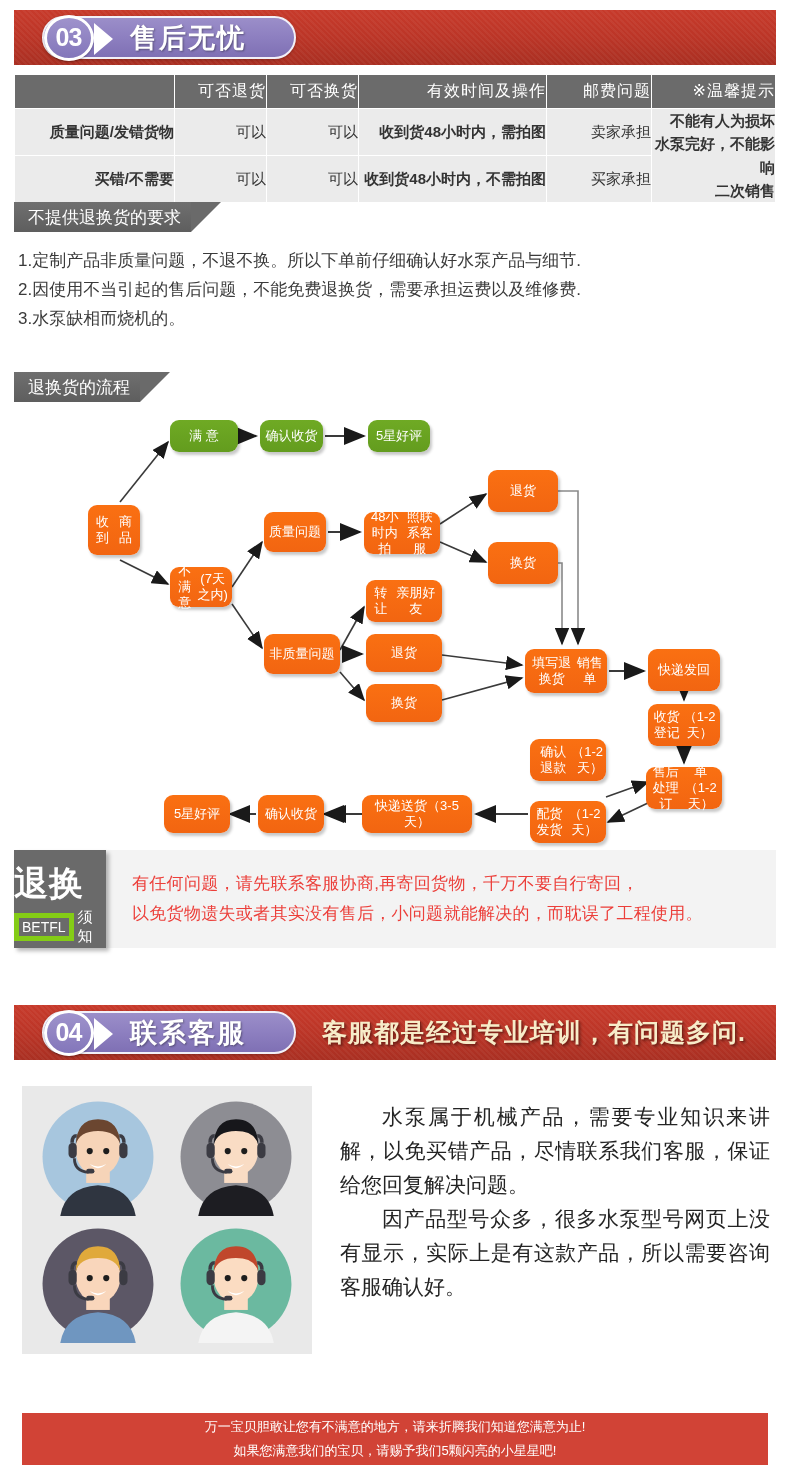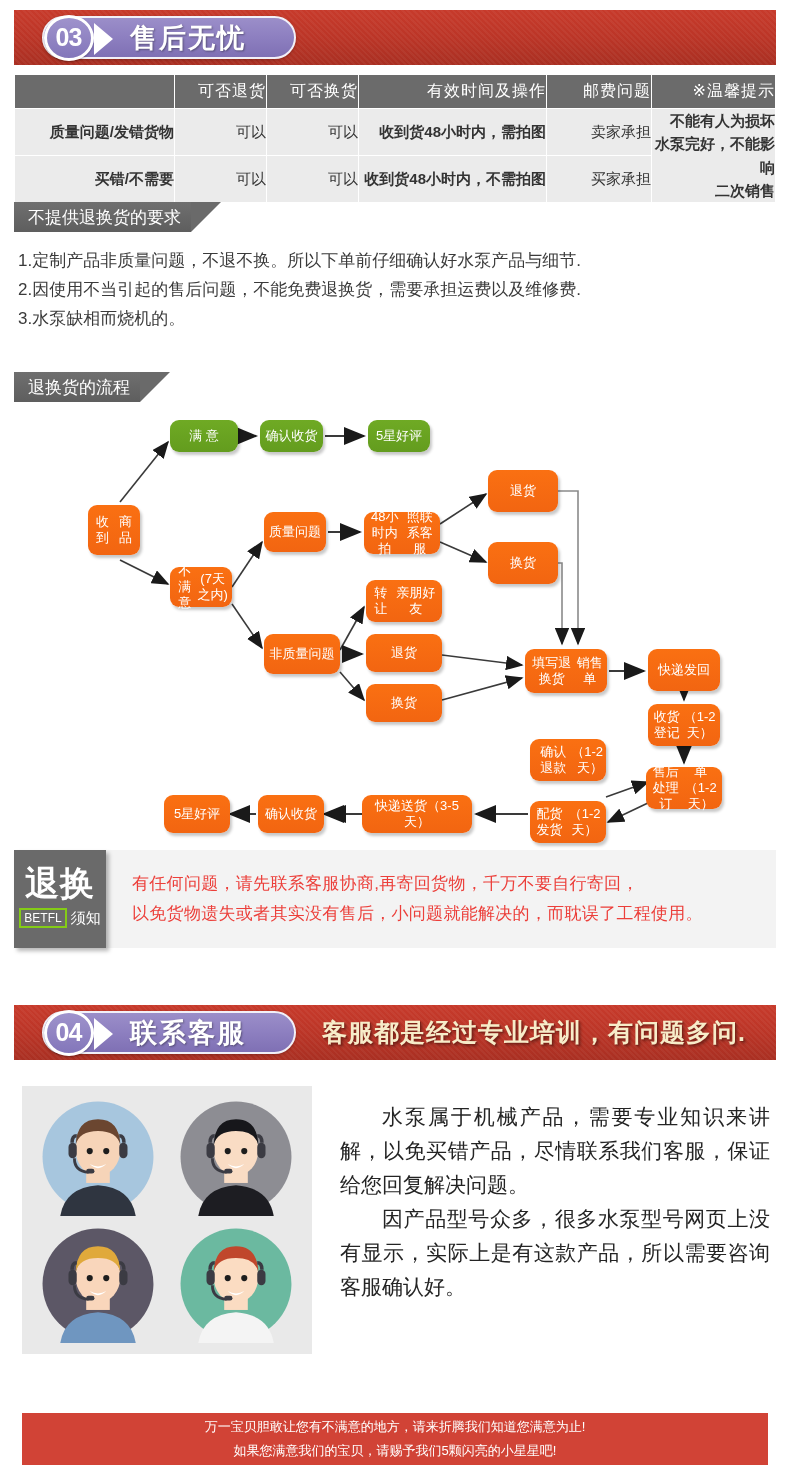--- a/index.html
+++ b/index.html
@@ -190,34 +190,33 @@
     background: #6a6a6a;
     color: #ffffff;
     position: relative;
     box-shadow: 3px 3px 4px rgba(0,0,0,0.28);
     flex: none;
   }
   .badge-big {
     font-size: 34px;
     font-weight: bold;
     letter-spacing: 1px;
-    text-align: center;
     padding-top: 16px;
     line-height: 1;
   }
   .badge-row {
     display: flex;
     align-items: center;
     justify-content: center;
     gap: 4px;
     margin-top: 8px;
   }
   .badge-brand {
-    border: 2px solid #84cc16;
-    font-size: 12px;
+    border: 5px solid #84cc16;
+    font-size: 14px;
     padding: 1px 3px;
     letter-spacing: 0px;
   }
   .badge-sub { font-size: 15px; }
   .notice-body {
     flex: 1;
     background: #f3f3f3;
     display: flex;
     flex-direction: column;
     justify-content: center;

